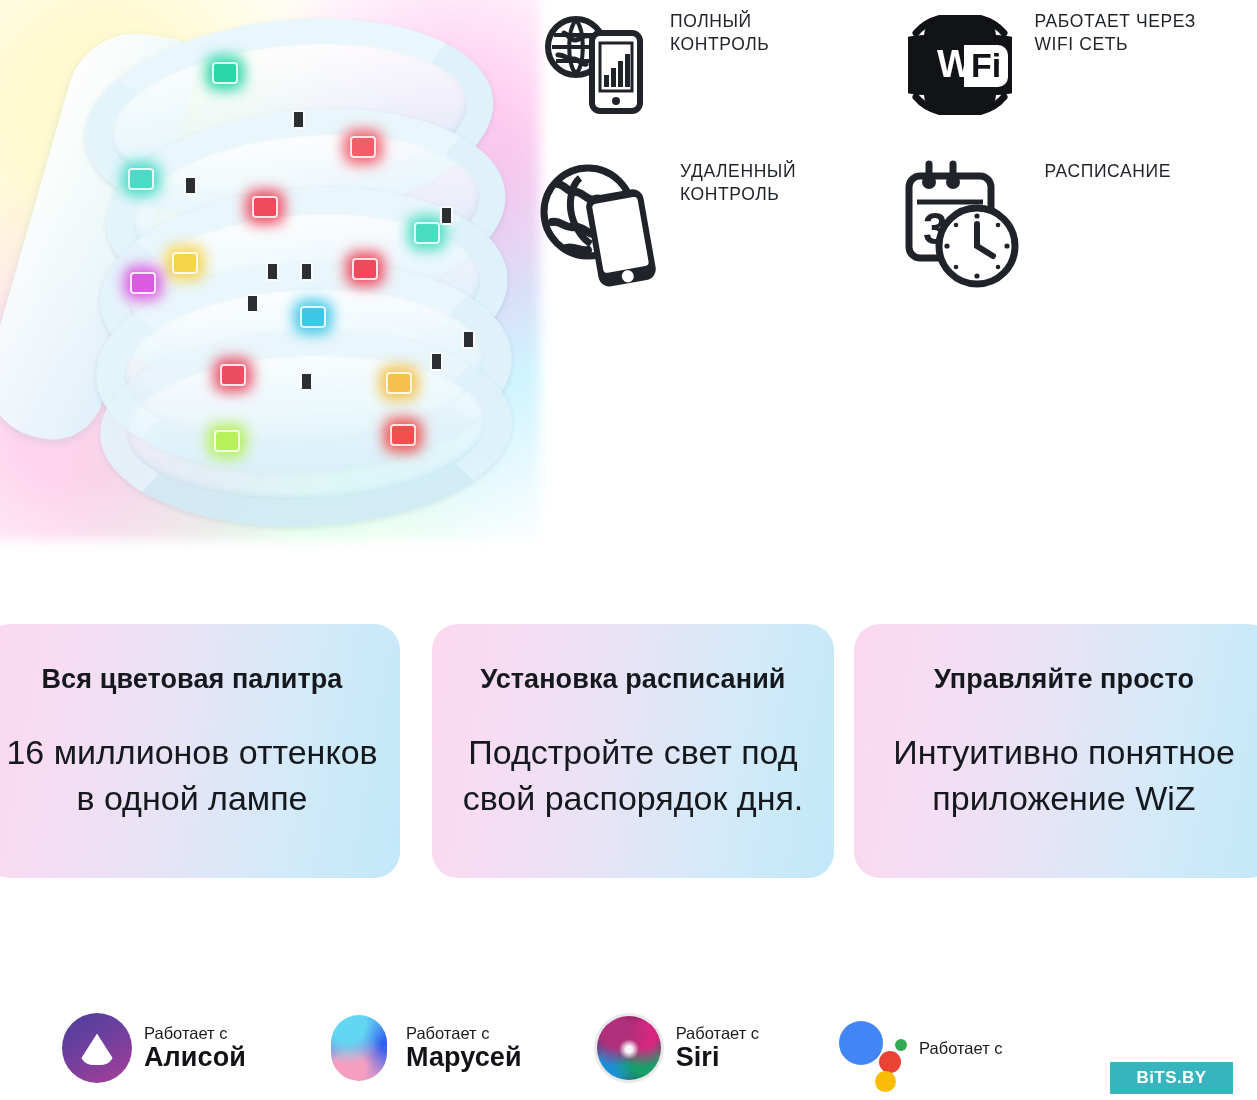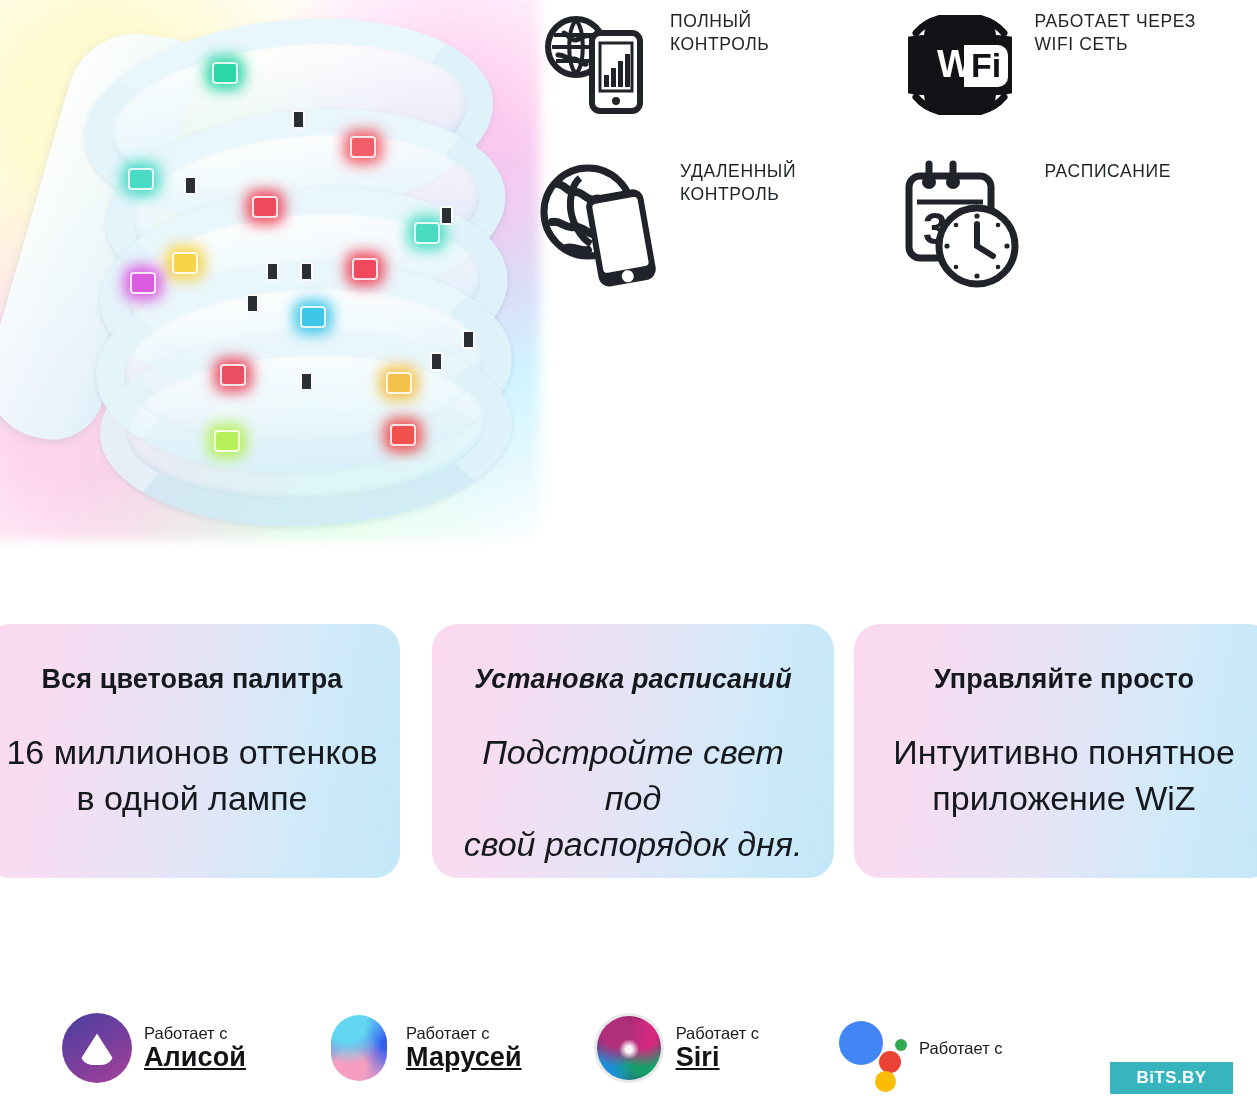--- a/index.html
+++ b/index.html
@@ -77,37 +77,37 @@
   #cards{ position:absolute; left:0; top:624px; width:1122px; height:256px; }
   .card{
     position:absolute; top:0; height:254px; border-radius:26px;
     background:linear-gradient(100deg,#fbd9ef 0%, #f7dcf2 18%, #e6e4f6 48%, #d2eaf9 74%, #c2e8f9 100%);
     padding:40px 18px 0 18px; text-align:center;
   }
   .card-title{ font-size:27px; font-weight:700; color:#15181c; letter-spacing:.1px; }
   .card-text{ margin-top:34px; font-size:34px; line-height:1.36; color:#15181c;
     white-space:pre-line; }
   #card-1{ left:-16px;  width:416px; }
-  #card-2{ left:432px;  width:402px;font-style:italic; }
+  #card-2{ left:432px;  width:402px; }
   #card-3{ left:854px;  width:420px; }
 
   
   #assistants{
     position:absolute; left:0; top:996px; width:1257px; height:104px;
     display:flex; align-items:center;
   }
   .assistant{ display:flex; align-items:center; gap:12px; }
   #assistant-alice{ margin-left:62px; }
   #assistant-marusya{ margin-left:78px; }
   #assistant-siri{ margin-left:72px; }
   #assistant-google{ margin-left:78px; }
   .a-logo{ width:70px; height:70px; position:relative; flex:0 0 auto; }
   .a-text{ line-height:1.12; }
   .a-small{ font-size:16.5px; color:#1b1b1f; font-weight:400; }
-  .a-big{ font-size:27px; font-weight:700; color:#111316; letter-spacing:.1px;text-decoration:underline; }
+  .a-big{ font-size:27px; font-weight:700; color:#111316; letter-spacing:.1px; }
 
   
   #logo-alice .ring{
     position:absolute; inset:0; border-radius:50%;
     background:linear-gradient(150deg,#4a3f9c 0%,#6c3f9e 40%,#8b3f9a 72%,#a8429b 100%);
   }
   #logo-alice .tri{
     position:absolute; left:50%; top:52%; transform:translate(-50%,-50%);
     width:34px; height:32px; background:#fff;
     border-radius:10px 10px 13px 13px;

